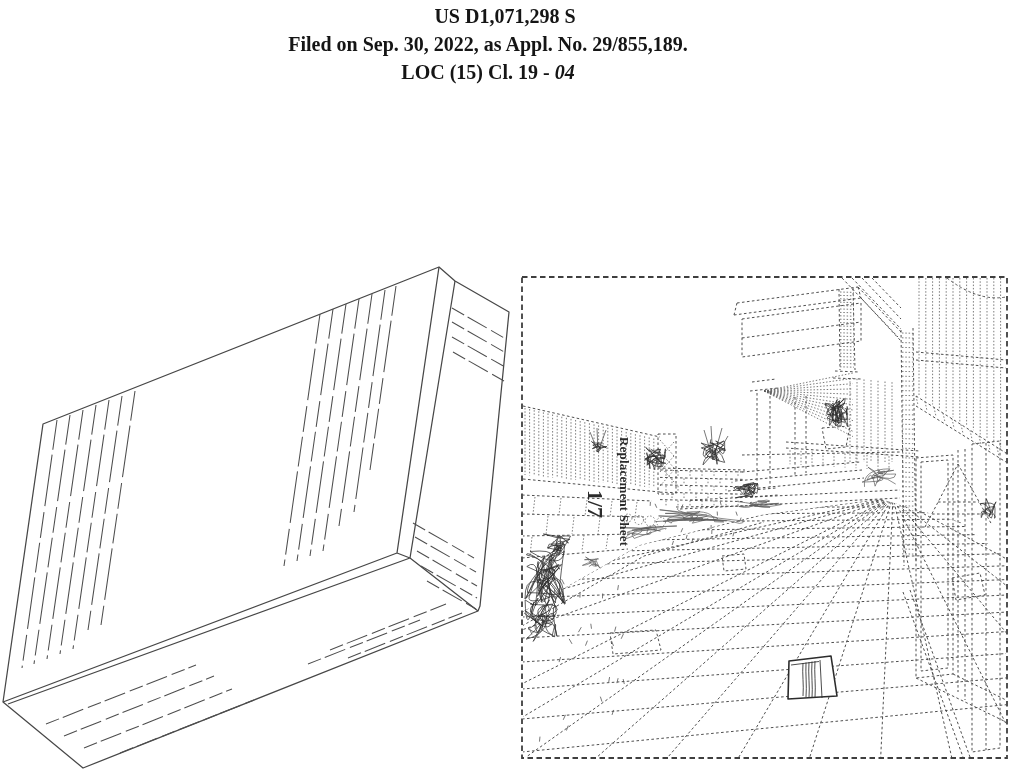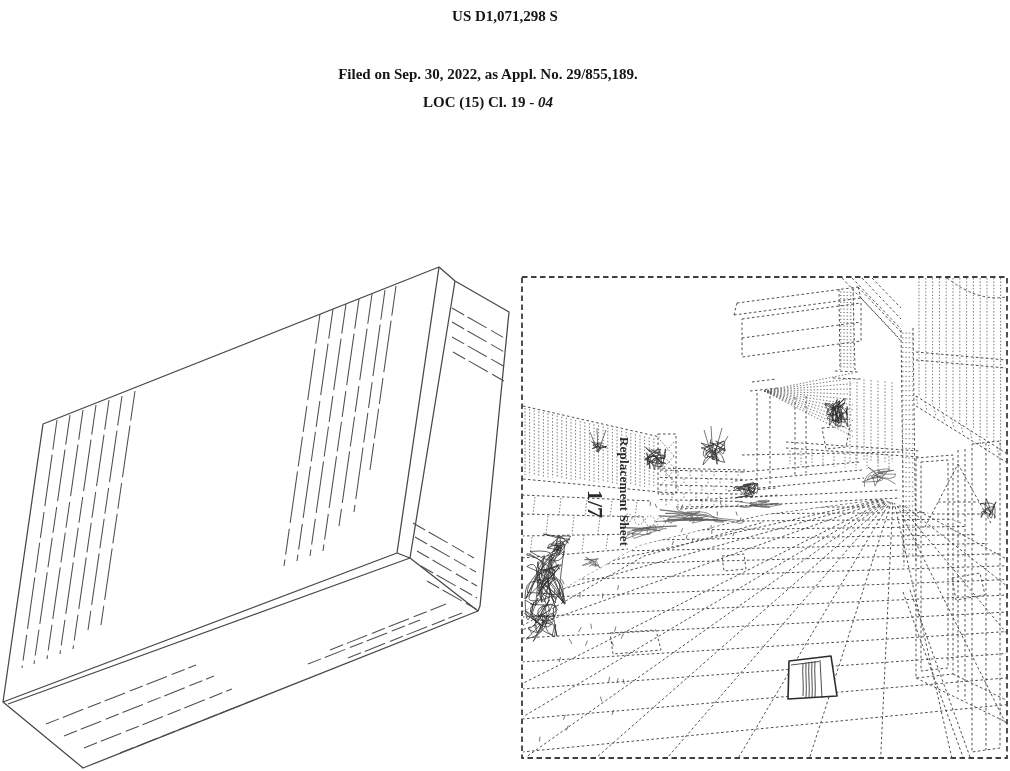--- a/index.html
+++ b/index.html
@@ -1,20 +1,20 @@
 <!DOCTYPE html>
 <html><head>
 <meta charset="utf-8">
 <style>
   html,body{margin:0;padding:0;background:#ffffff;}
   body{width:1010px;height:771px;position:relative;overflow:hidden;
        font-family:"Liberation Serif",serif;color:#151515;}
   .header{position:absolute;top:2px;left:0;width:1010px;text-align:center;font-weight:bold;}
-  .h-line{font-size:15px;line-height:28px;white-space:pre;}
-  .block2{margin-top:30px;padding-right:34px;text-align:center;}
+  .h-line{font-size:20px;line-height:28px;white-space:pre;}
+  .block2{padding-right:34px;text-align:center;}
   .it{font-style:italic;}
   svg{position:absolute;}
   #fig-left{left:0;top:258px;width:515px;height:513px;}
   #fig-right{left:512px;top:268px;width:498px;height:503px;}
   .sol{fill:none;stroke:#474747;stroke-width:1.25;stroke-linejoin:round}
   .h{fill:none;stroke:#4e4e4e;stroke-width:1.05;stroke-dasharray:30 5 52 6 26 5}
   .h2{fill:none;stroke:#4e4e4e;stroke-width:1.05;stroke-dasharray:14 4 22 5}
   .d2{fill:none;stroke:#4f4f4f;stroke-width:1;stroke-dasharray:2.6 2.4}
   .d1{fill:none;stroke:#5a5a5a;stroke-width:.8;stroke-dasharray:1.5 1.8}
   .t1{fill:none;stroke:#555;stroke-width:.8}

